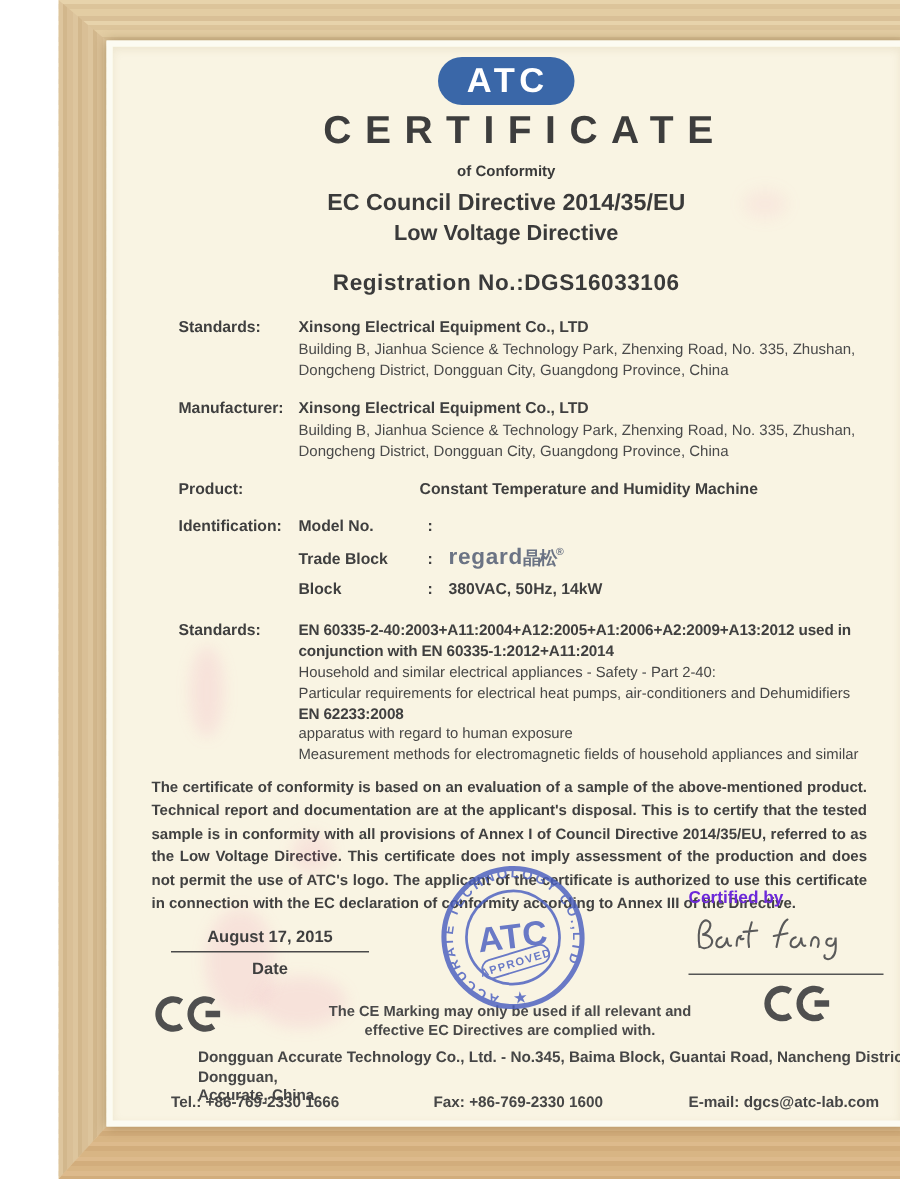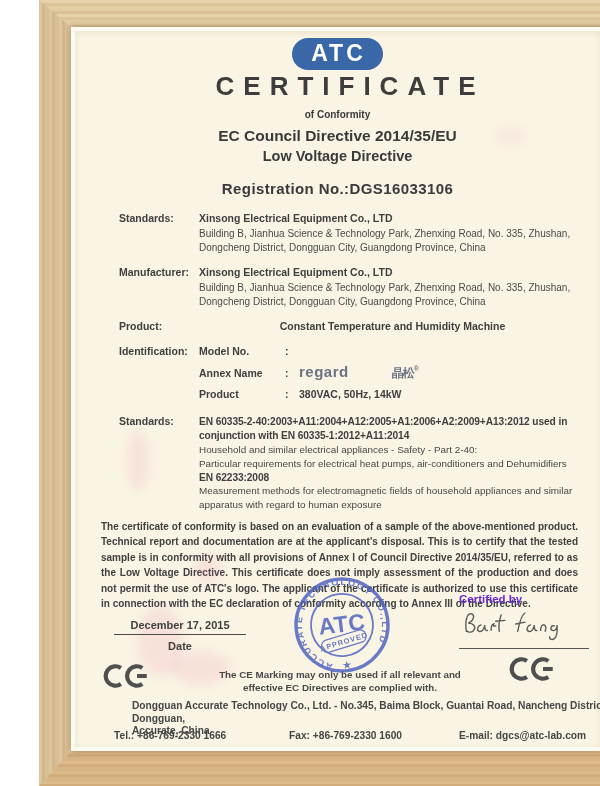--- a/index.html
+++ b/index.html
@@ -47,21 +47,21 @@
   .lbl{ font-size:10.5px; font-weight:bold; white-space:nowrap; }
   .val-name{ font-size:10.5px; font-weight:bold; white-space:nowrap; }
   .val-addr{ font-size:10px; line-height:14px; margin-top:3px; color:#4a4a4a; white-space:nowrap; }
   .val-bold{ font-size:10.5px; font-weight:bold; white-space:nowrap;text-align:center; }
 
   .ident .irow{ display:grid; grid-template-columns:86px 14px 1fr; align-items:baseline; margin-bottom:6px; }
   .ident .ilbl{ font-size:10.5px; font-weight:bold; }
   .ident .isep{ font-size:10.5px; font-weight:bold; }
   .ival{ font-size:10.5px; font-weight:bold; }
   .brand{ font-size:15px; font-weight:bold; color:#6b7384; letter-spacing:.5px; }
-  .brand .cn{ font-size:12px; letter-spacing:-1px;padding-left:43px; }
+  .brand .cn{ font-size:12px; letter-spacing:-1px; }
   .brand sup{ font-size:7px; vertical-align:super; }
 
   .std-line{ font-size:9.9px; line-height:13.8px; white-space:nowrap; color:#474747; }
   .std-line.b{ font-weight:bold; font-size:10.2px; color:#3f3f3f; letter-spacing:-.1px; }
 
   .par{ margin:7px 22px 0 26px; font-size:10px; font-weight:bold; line-height:15.4px;
         text-align:justify; color:#414141; }
 
   .abs{ position:absolute; }
   .date-block{ left:39px; top:588px; width:132px; text-align:center; color:#3f3f3f; }
@@ -137,50 +137,50 @@
       </div>
 
       <div class="row ident" style="margin-bottom:9px;">
         <div class="lbl">Identification:</div>
         <div>
           <div class="irow">
             <span class="ilbl">Model No.</span>
             <span class="isep">:</span>
           </div>
           <div class="irow">
-            <span class="ilbl">Annex Name</span>
+            <span class="ilbl">Trade Block</span>
             <span class="isep">:</span>
             <span class="brand"><span>regard</span><span class="cn">晶松</span><sup>®</sup></span>
           </div>
           <div class="irow">
-            <span class="ilbl">Product</span>
+            <span class="ilbl">Block</span>
             <span class="isep">:</span>
             <span class="ival">380VAC, 50Hz, 14kW</span>
           </div>
         </div>
       </div>
 
       <div class="row" style="margin-bottom:0;">
         <div class="lbl">Standards:</div>
         <div>
           <div class="std-line b">EN 60335-2-40:2003+A11:2004+A12:2005+A1:2006+A2:2009+A13:2012 used in</div>
           <div class="std-line b">conjunction with EN 60335-1:2012+A11:2014</div>
           <div class="std-line">Household and similar electrical appliances - Safety - Part 2-40:</div>
           <div class="std-line">Particular requirements for electrical heat pumps, air-conditioners and Dehumidifiers</div>
           <div class="std-line b">EN 62233:2008</div>
+          <div class="std-line">apparatus with regard to human exposure</div>
           <div class="std-line">Measurement methods for electromagnetic fields of household appliances and similar</div>
-          <div class="std-line">apparatus with regard to human exposure</div>
         </div>
       </div>
     </div>
 
     <p class="par">The certificate of conformity is based on an evaluation of a sample of the above-mentioned product. Technical report and documentation are at the applicant's disposal. This is to certify that the tested sample is in conformity with all provisions of Annex I of Council Directive 2014/35/EU, referred to as the Low Voltage Directive. This certificate does not imply assessment of the production and does not permit the use of ATC's logo. The applicant of the certificate is authorized to use this certificate in connection with the EC declaration of conformity according to Annex III of the Directive.</p>
 
     <div class="abs date-block">
-      <div class="date-val">December 17, 2015</div>
+      <div class="date-val">August 17, 2015</div>
       <div class="date-lbl">Date</div>
     </div>
 
     <div class="abs certified">
       <div class="cert-lbl">Certified by</div>
       <div class="sig-box">
         <svg width="110" height="38" viewBox="0 0 120 40">
           <g fill="none" stroke="#5a5a5a" stroke-width="1.5" stroke-linecap="round">
             <path d="M8,28 C6,14 10,7 14,9 C18,11 15,18 10,19 C16,19 19,23 16,27 C13,30 9,29 8,27"></path>
             <path d="M24,21 C20,22 19,27 22,28 C25,29 28,25 28,21 C28,25 29,28 31,27"></path>

